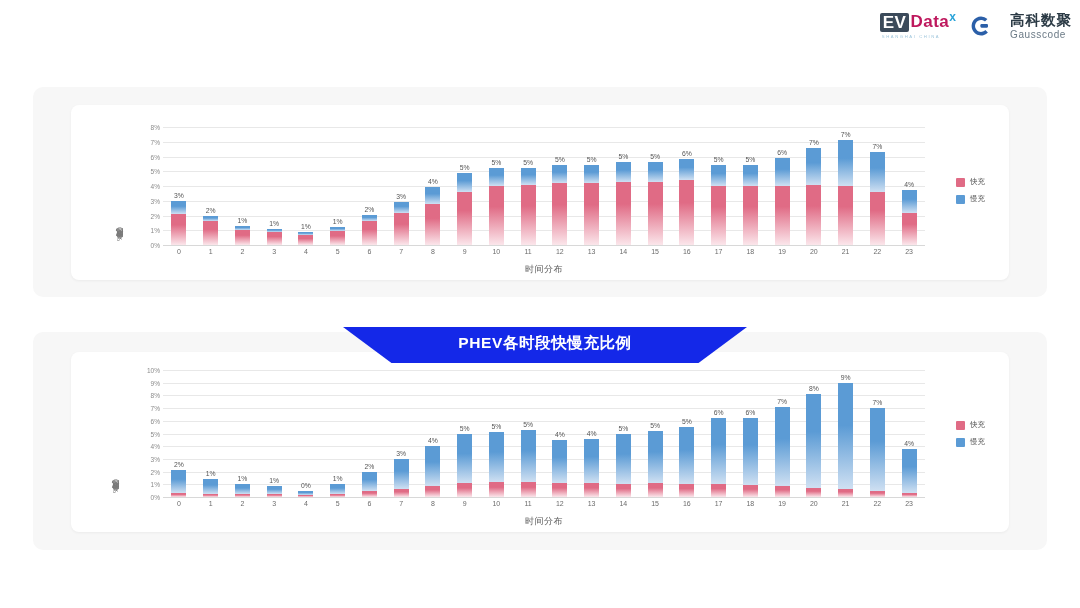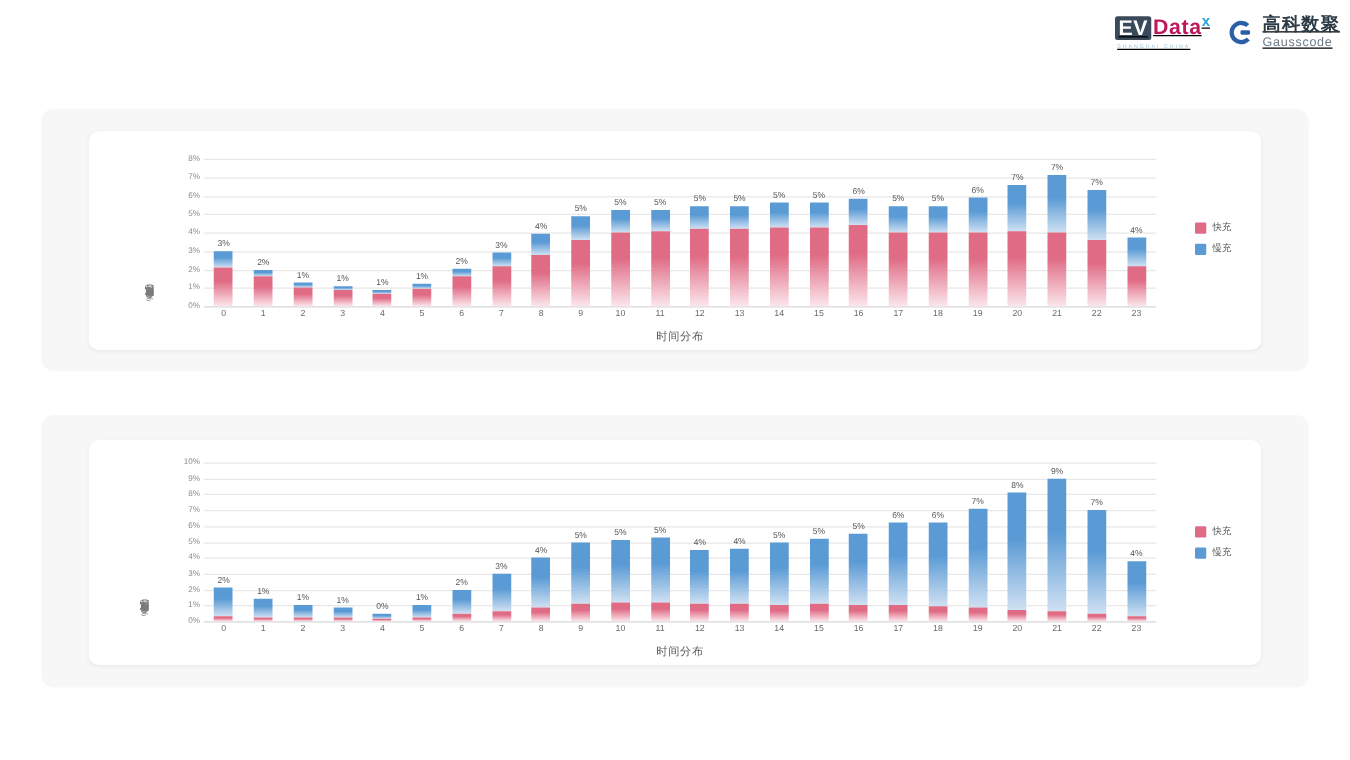--- a/index.html
+++ b/index.html
@@ -7,38 +7,38 @@
     width: 1080px; height: 608px;
     background: #ffffff;
     font-family: "Liberation Sans", "DejaVu Sans", sans-serif;
     overflow: hidden;
   }
   .page { position: relative; width: 1080px; height: 608px; background:#fff; }
 
   
   .header-logos {
     position: absolute; top: 13px; right: 8px;
-    display: flex; align-items: center; gap: 14px; text-decoration: underline;
+    display: flex; align-items: center; gap: 14px;
   }
   .logo-evdata { display:flex; flex-direction:column; align-items:flex-start; }
   .logo-evdata-main { display:flex; align-items:flex-start; }
   .ev-box {
     background:#3b4a5a; color:#fff; font-weight:bold; font-size:17px;
     letter-spacing:0.5px; padding:1px 3px 1px 3px; line-height:17px;
     border-radius:2px;
   }
   .data-txt {
     color:#be185d; font-weight:bold; font-size:17px; line-height:17px;
     letter-spacing:0.5px; margin-left:1px;
   }
   .x-mark { color:#29a3d9; font-size:12px; font-weight:bold; line-height:9px; margin-left:0px; }
   .logo-evdata-sub {
     font-size:4.2px; color:#9fc6dc; letter-spacing:1.6px; margin-top:2px; margin-left:2px;
   }
-  .logo-gauss { display:flex; align-items:center; gap:6px; }
+  .logo-gauss { display:flex; align-items:center; gap:18px; }
   .gauss-mark { width:22px; height:22px; position:relative; }
   .gauss-txt { display:flex; flex-direction:column; line-height:1; }
   .gauss-cn { font-size:14.5px; font-weight:bold; color:#2b3a45; letter-spacing:1px; }
   .gauss-en { font-size:10px; color:#6b7a86; letter-spacing:0.6px; margin-top:2px; }
 
   
   .section {
     position:absolute; left:33px; width:1014px;
     background:#f7f7f7; border-radius:10px;
   }
@@ -612,14 +612,17 @@
             <span class="legend-swatch" style="background: rgb(224, 107, 133);"></span>
             <span class="legend-label">快充</span>
           </div>
           <div class="legend-item">
             <span class="legend-swatch" style="background: rgb(91, 155, 213);"></span>
             <span class="legend-label">慢充</span>
           </div>
         </div>
       </div>
   </div>
+  <div class="banner" id="banner-phev">
+    <span class="banner-text">PHEV各时段快慢充比例</span>
+  </div>
 
 </div>
 
 </body></html>

